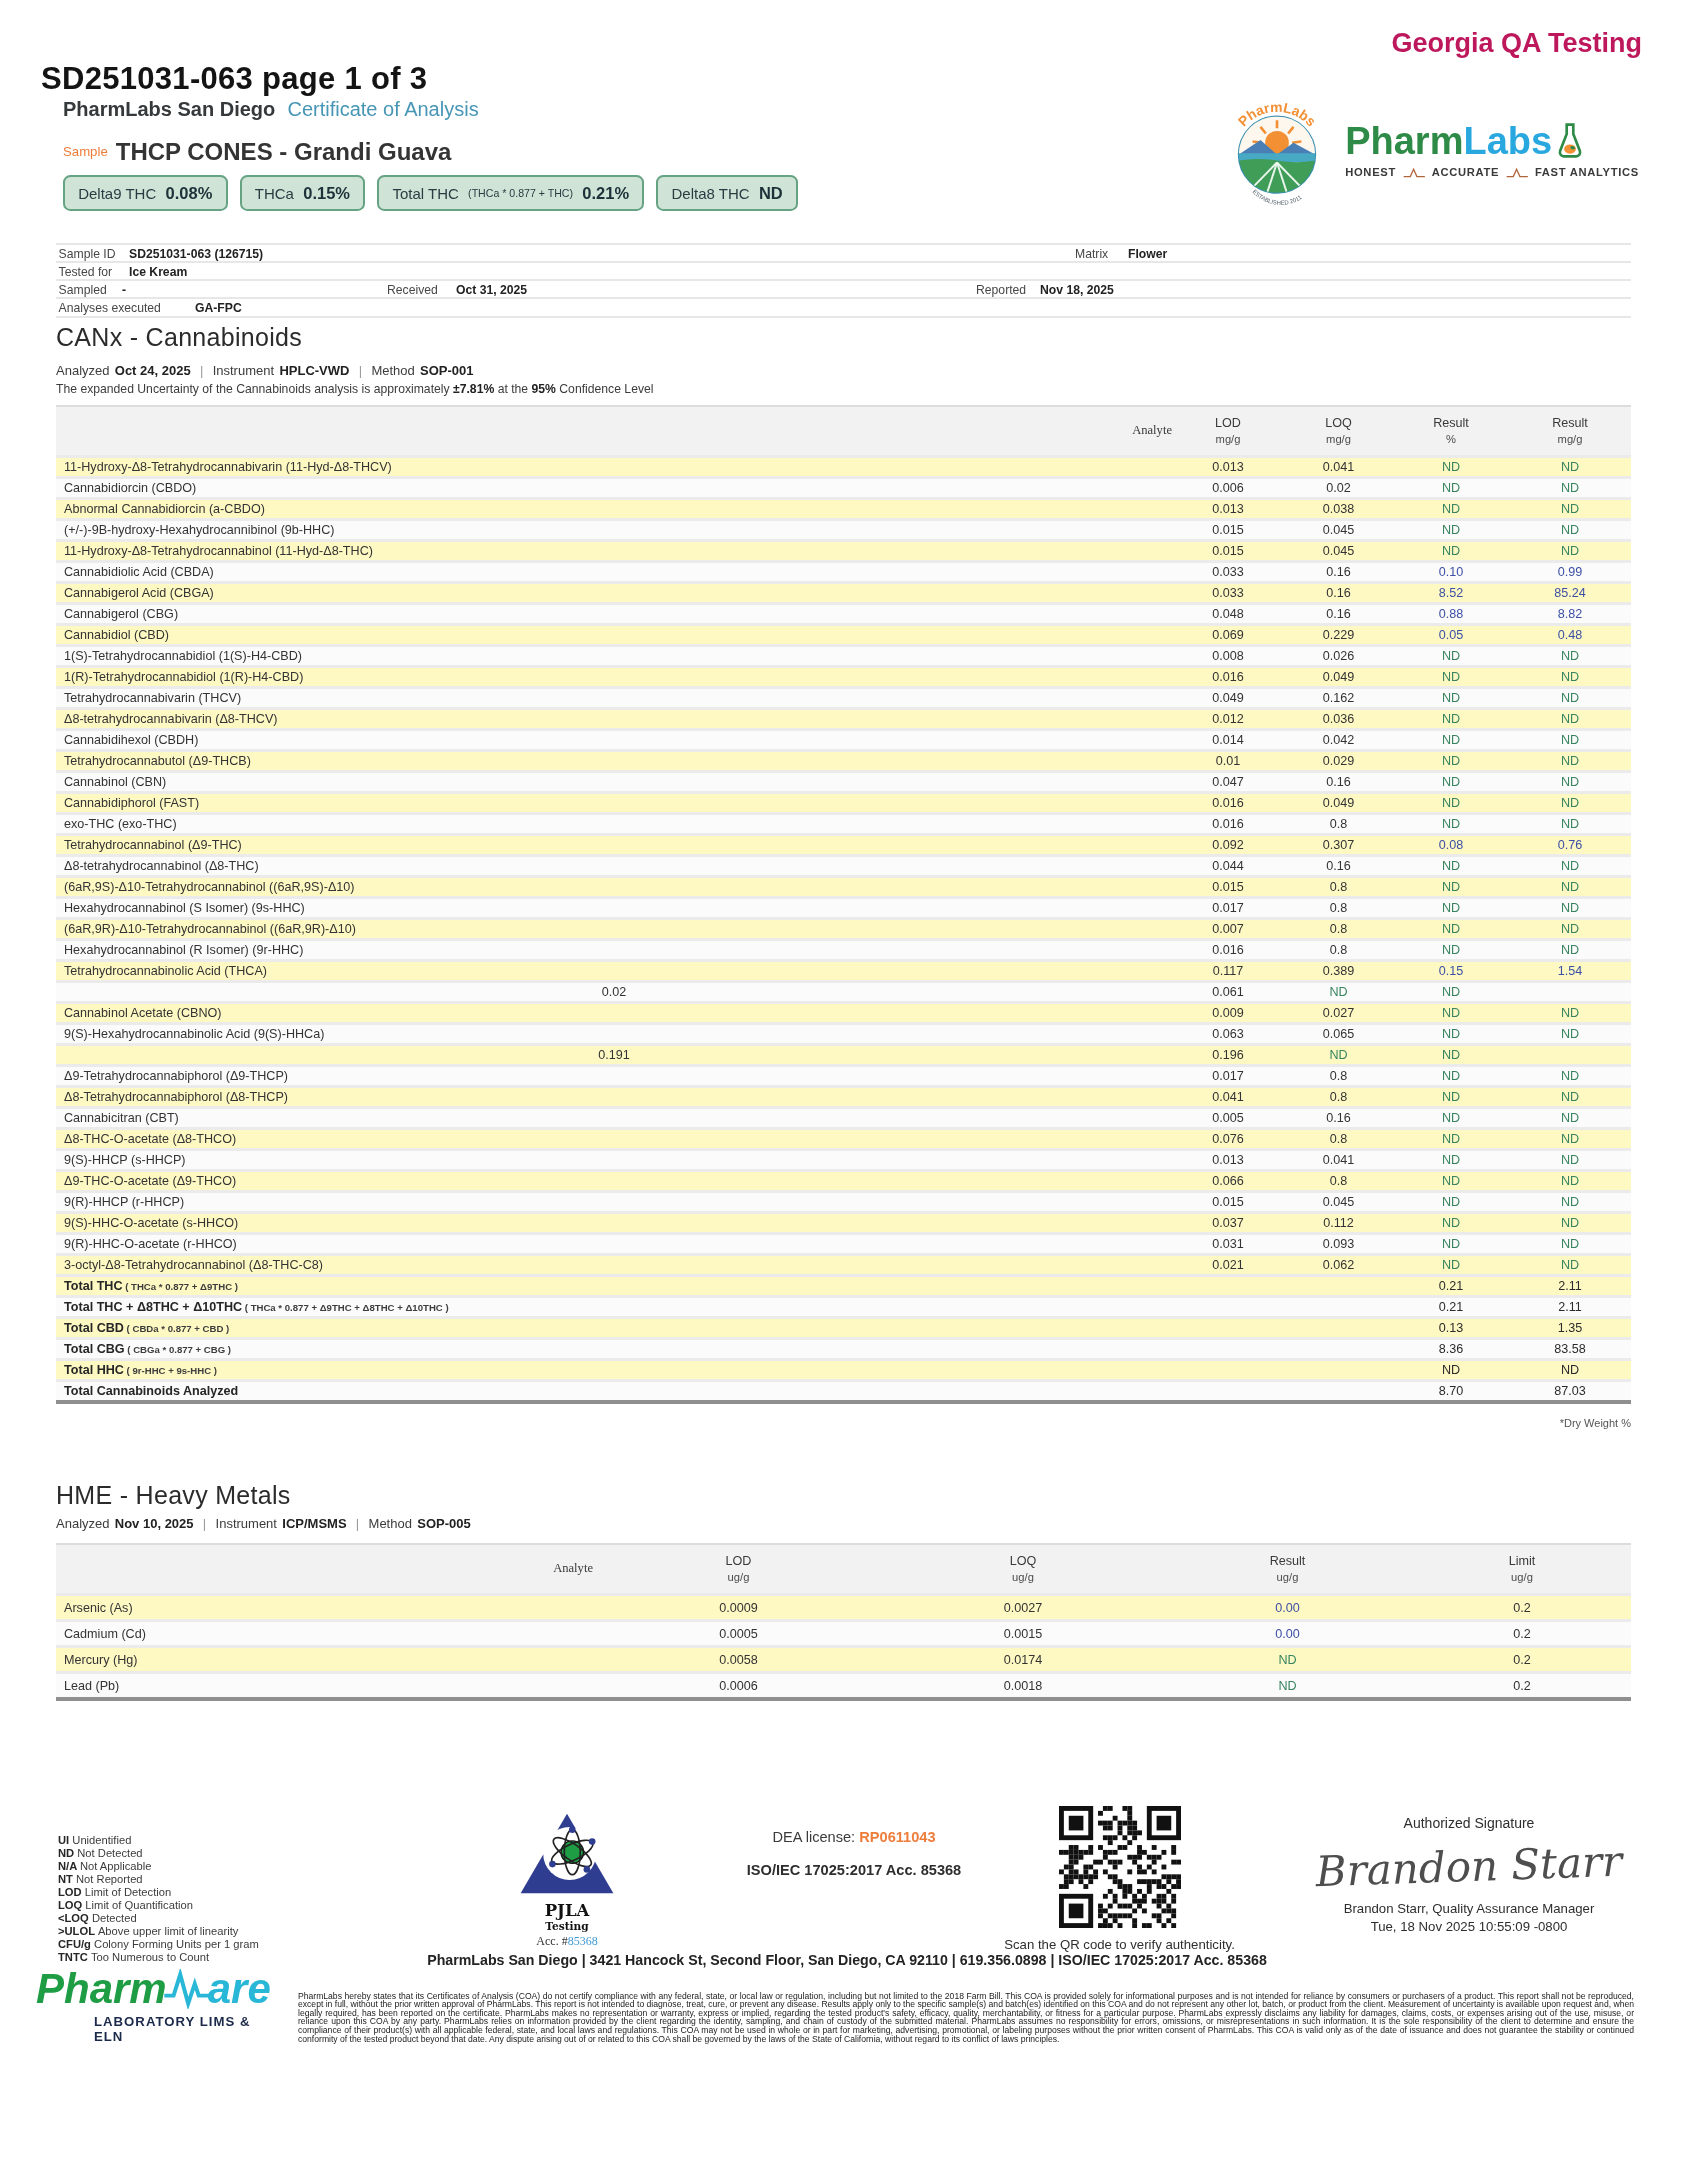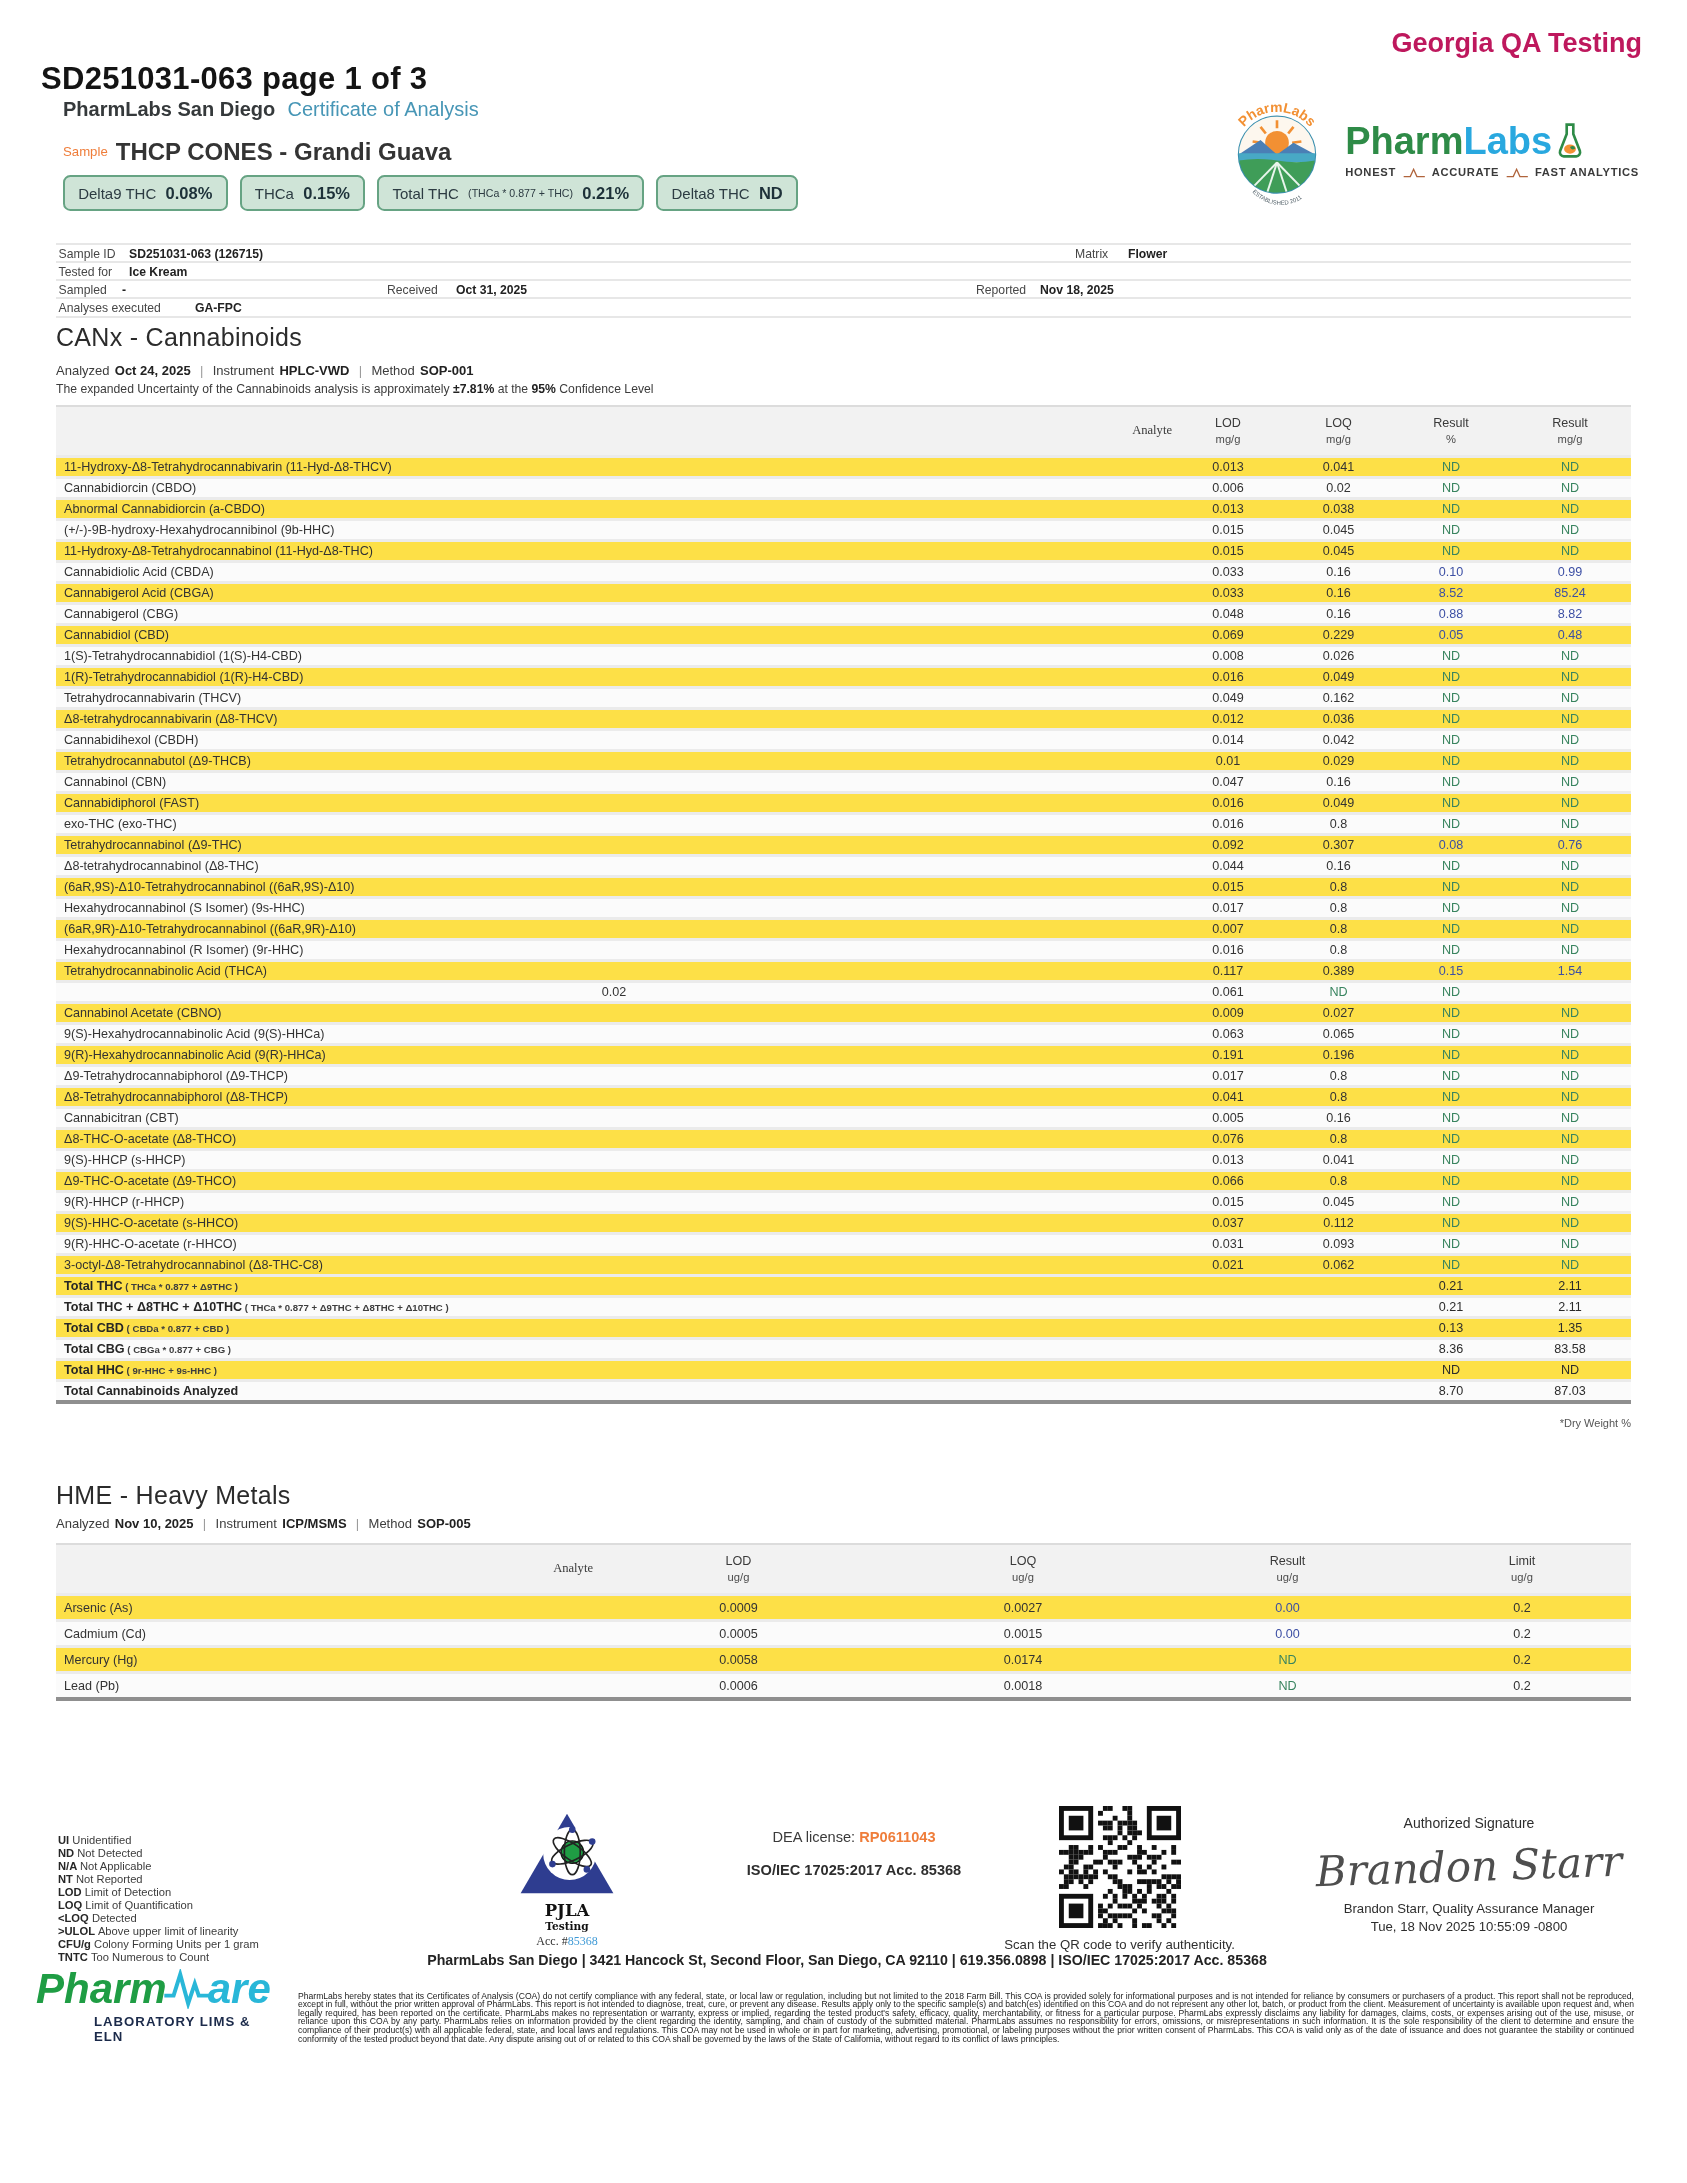--- a/index.html
+++ b/index.html
@@ -53,21 +53,21 @@
   .seg-b{font-weight:bold;color:#222;}
 
   
   .dtable{position:absolute;left:56px;right:56px;border-bottom:4.6px solid #8f8f8f;}
   .grid-c{display:grid;grid-template-columns:1fr 112px 109px 116px 122px;}
   .grid-h{display:grid;grid-template-columns:1fr 291px 278px 251px 218px;}
   .thead{background:#f2f2f2;border-top:2px solid #dcdcdc;height:48px;align-items:center;}
   .hcell{text-align:center;font-size:12.6px;color:#3a3a3a;line-height:1.25;}
   .hcell .unit{font-size:11.2px;color:#4c4c4c;}
   .hcell.left{text-align:right;padding-left:8px;font-family:Liberation Serif, serif;}
-  .trow{border-top:3.3px solid #ebebeb;height:18px;align-items:center;background:#fde047;}
+  .trow{border-top:3.3px solid #ebebeb;height:18px;align-items:center;background:#fef9c3;}
   .trow:nth-child(even){background:#fbfbfb;}
   .hm .trow{height:23px;}
   .tcell{font-size:12.6px;color:#333;white-space:nowrap;overflow:hidden;}
   .c-analyte{padding-left:8px;}
   .c-num{text-align:center;}
   .nd{color:#38845f;}
   .hit{color:#3c4fa4;}
   .total-row .tcell{color:#2b2b2b;}
   .tot-label{font-weight:bold;font-size:12.6px;color:#262626;}
   .tot-formula{font-size:9.6px;font-weight:bold;color:#3d3d3d;}
@@ -444,21 +444,20 @@
           <div class="tcell c-num nd">ND</div>
         </div>
         <div class="trow grid-c">
           <div class="tcell c-analyte">9(S)-Hexahydrocannabinolic Acid (9(S)-HHCa)</div>
           <div class="tcell c-num">0.063</div>
           <div class="tcell c-num">0.065</div>
           <div class="tcell c-num nd">ND</div>
           <div class="tcell c-num nd">ND</div>
         </div>
         <div class="trow grid-c">
-          <div class="tcell c-analyte">9(R)-Hexahydrocannabinolic Acid (9(R)-HHCa)</div>
           <div class="tcell c-num">0.191</div>
           <div class="tcell c-num">0.196</div>
           <div class="tcell c-num nd">ND</div>
           <div class="tcell c-num nd">ND</div>
         </div>
         <div class="trow grid-c">
           <div class="tcell c-analyte">Δ9-Tetrahydrocannabiphorol (Δ9-THCP)</div>
           <div class="tcell c-num">0.017</div>
           <div class="tcell c-num">0.8</div>
           <div class="tcell c-num nd">ND</div>

